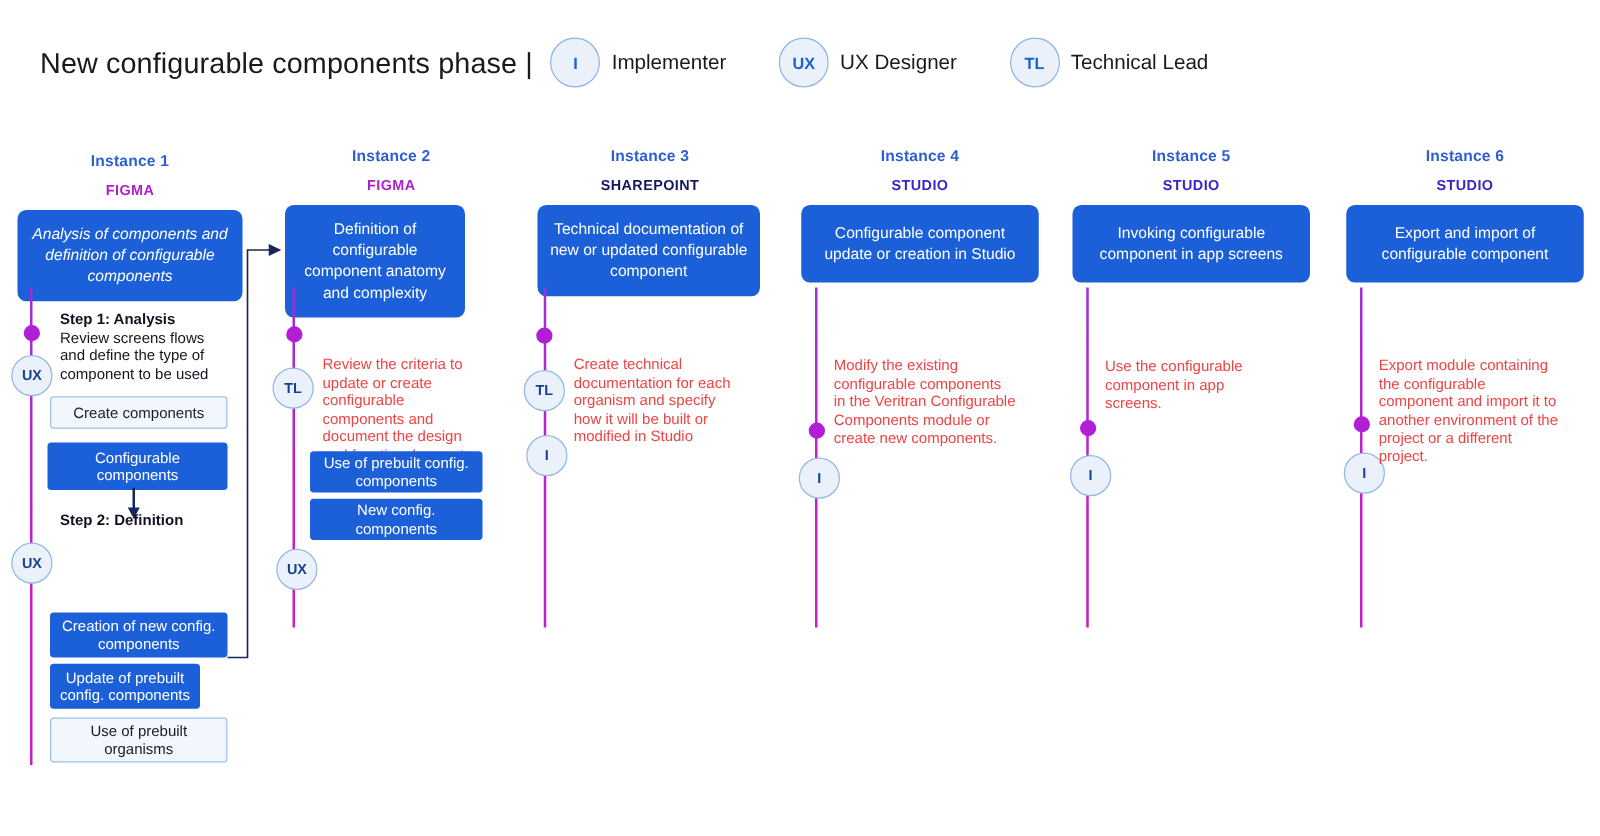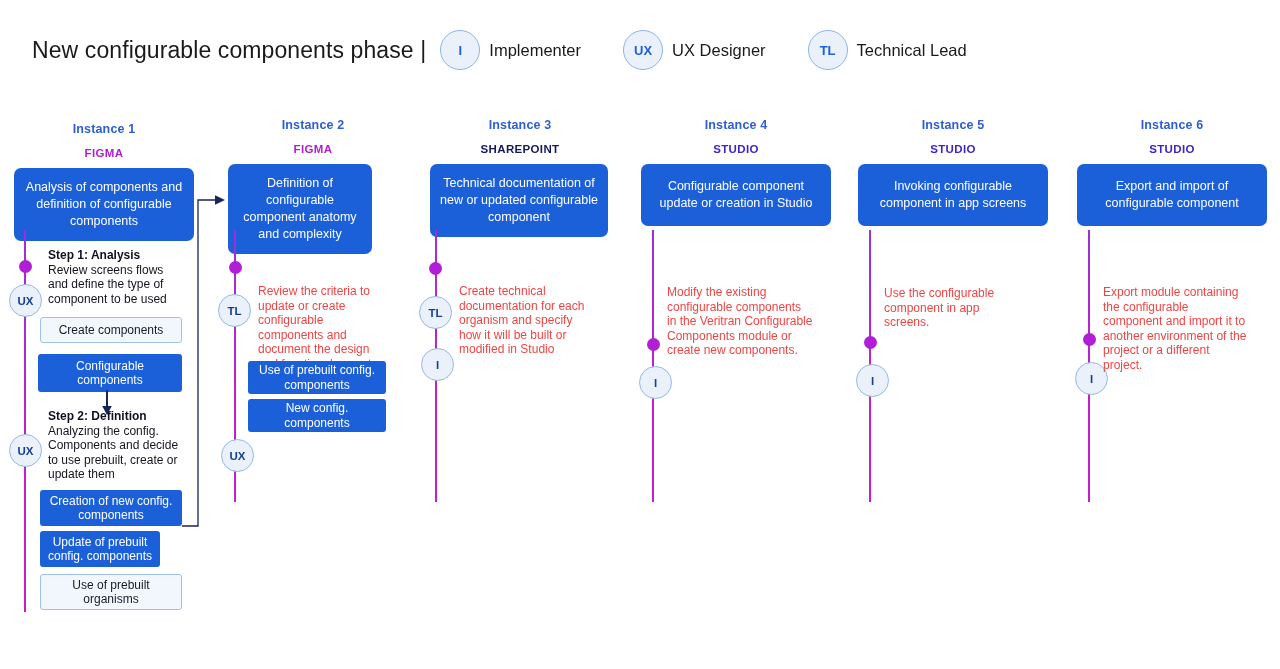--- a/index.html
+++ b/index.html
@@ -208,21 +208,21 @@
 
   <div class="legend-group">
     <div class="legend-circle">TL</div>
     <div class="legend-label">Technical Lead</div>
   </div>
 </div>
 
 <div class="column" id="col1" style="left:-4px; top:122px;">
   <div class="col-instance">Instance 1</div>
   <div class="col-app app-figma">FIGMA</div>
-  <div class="head-box" style="width:180px; margin-left:18px;">Analysis of components and definition of configurable components</div>
+  <div class="head-box" style="width:180px; margin-left:18px;font-style:italic;">Analysis of components and definition of configurable components</div>
 </div>
 
 <div class="rail" style="left:24px; top:230px; height:382px;"></div>
 <div class="rail-dot" style="left:19px; top:260px;"></div>
 <div class="avatar" style="left:9px; top:284px;">UX</div>
 <div class="rail-dot" style="left:19px; top:423px; opacity:0;"></div>
 <div class="avatar" style="left:9px; top:434px;">UX</div>
 
 <div class="step-block" style="left:48px; top:248px; width:135px;">
   <span class="step-title">Step 1: Analysis</span>
@@ -232,21 +232,20 @@
 <div class="chip chip-light" style="left:40px; top:317px; width:142px; height:26px;">Create components</div>
 <div class="chip chip-solid" style="left:38px; top:354px; width:144px; height:38px;">Configurable components</div>
 
 <svg class="down-arrow" style="left:100px; top:390px;" width="14" height="26" viewBox="0 0 14 26">
   <line x1="7" y1="0" x2="7" y2="17" stroke="#17255a" stroke-width="2"></line>
   <polygon points="7,25 2.2,16 11.8,16" fill="#17255a"></polygon>
 </svg>
 
 <div class="step-block" style="left:48px; top:409px; width:140px;">
   <span class="step-title">Step  2: Definition</span>
-  <span>Analyzing the config. Components and decide to use prebuilt, create or update them</span>
 </div>
 
 <div class="chip chip-solid" style="left:40px; top:490px; width:142px; height:36px;">Creation of new config. components</div>
 <div class="chip chip-solid" style="left:40px; top:531px; width:120px; height:36px;">Update of prebuilt config. components</div>
 <div class="chip chip-light" style="left:40px; top:574px; width:142px; height:36px;">Use of prebuilt  organisms</div>
 
 <svg class="connector" width="1280" height="669">
   <path d="M182,526 L198,526 L198,200 L216,200" fill="none" stroke="#17255a" stroke-width="1.3"></path>
   <polygon points="225,200 215,195.2 215,204.8" fill="#17255a"></polygon>
 </svg>

